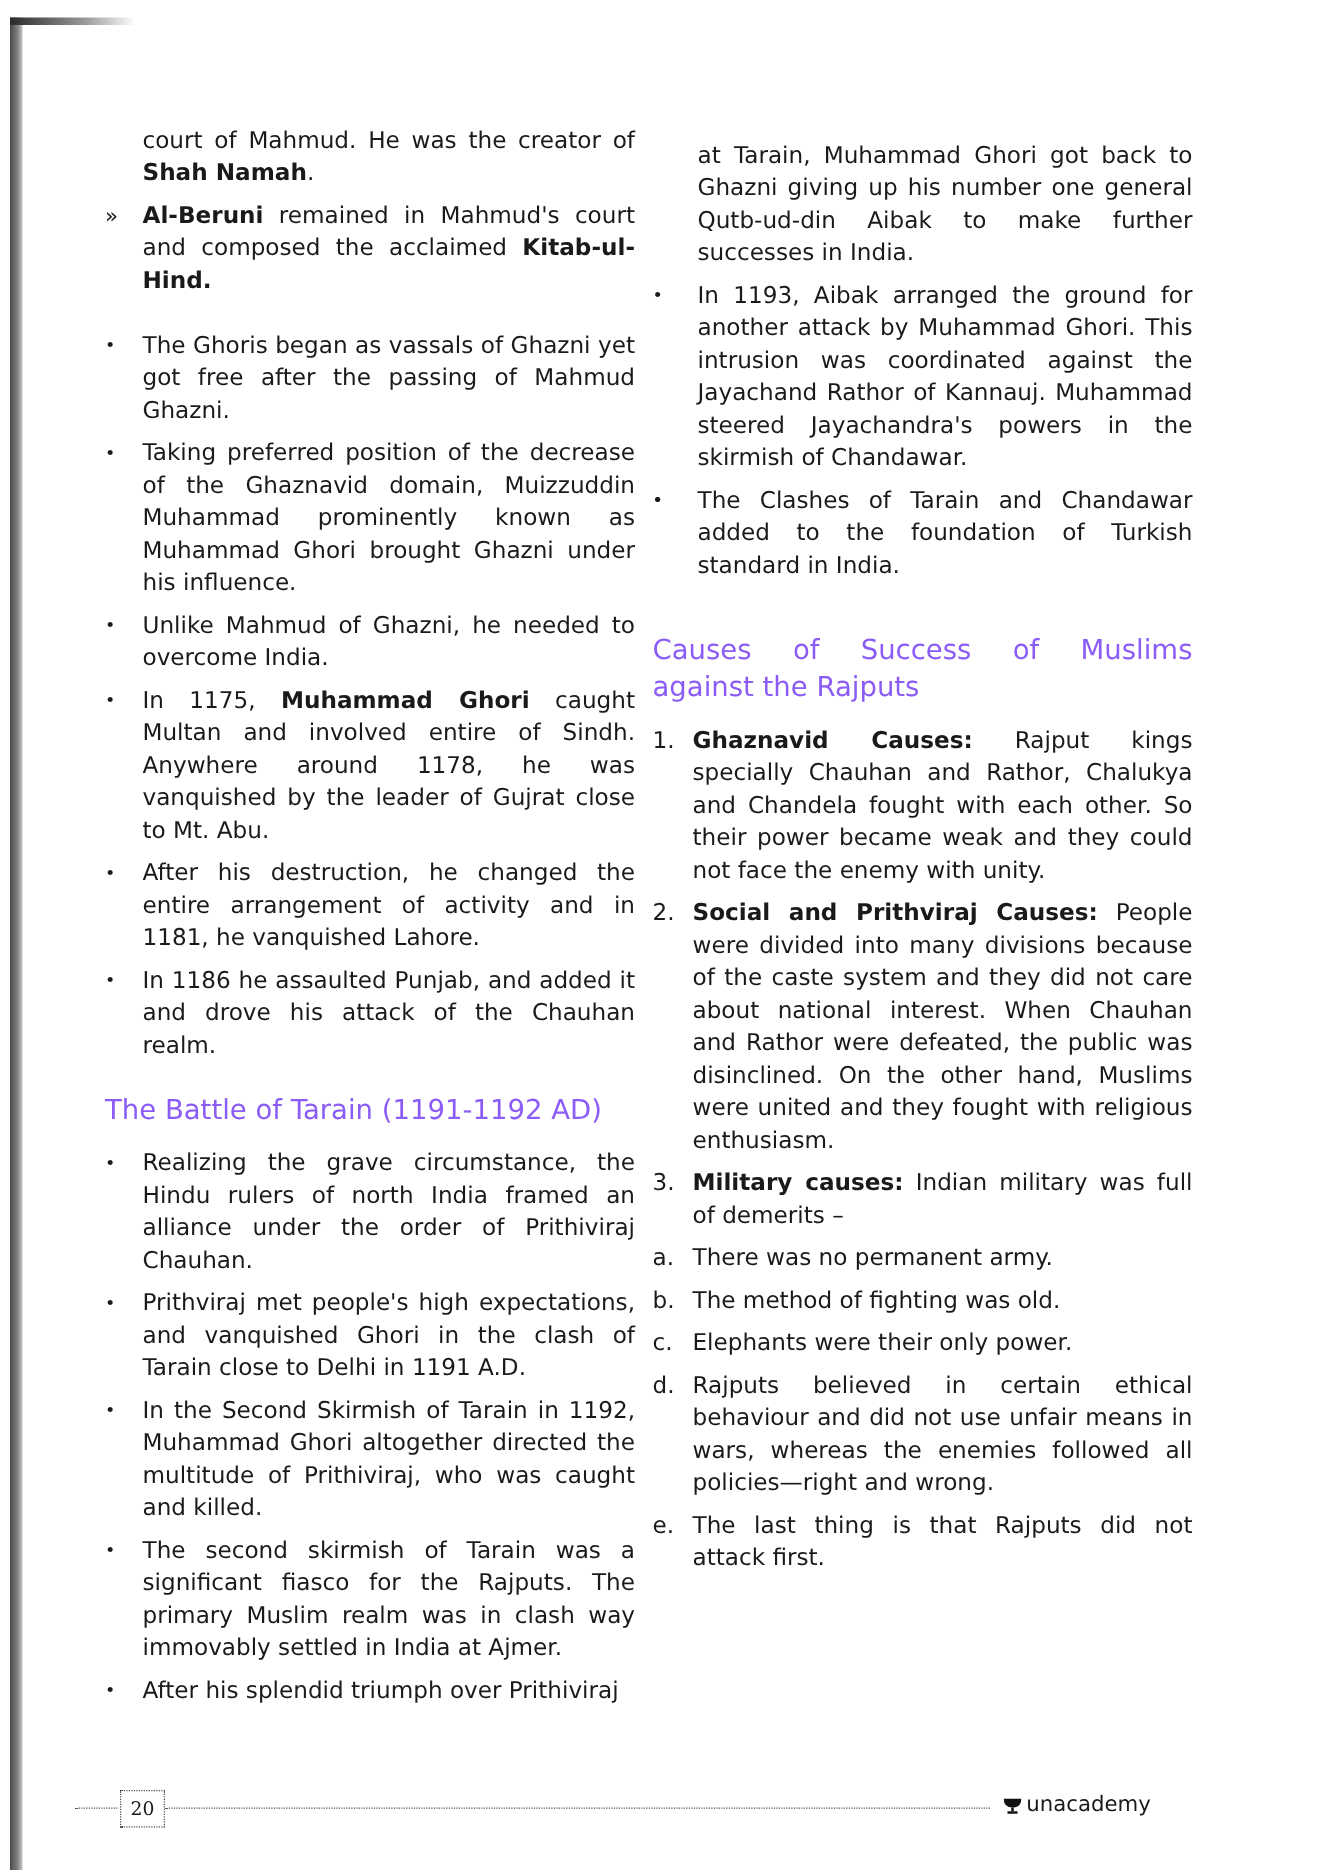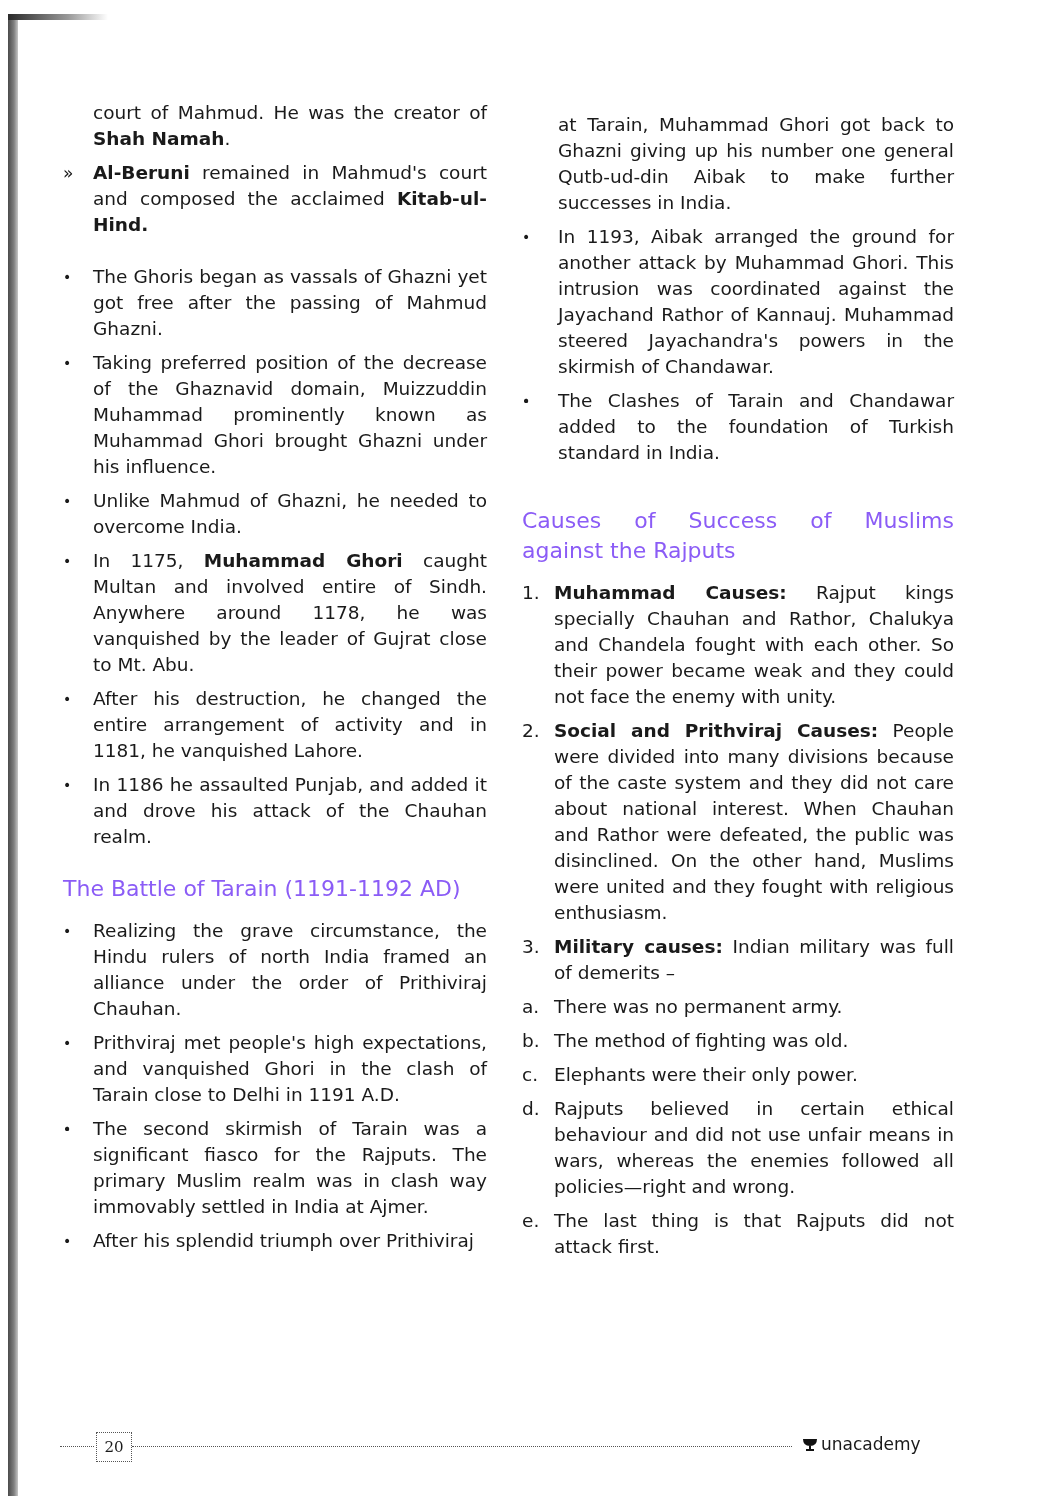--- a/index.html
+++ b/index.html
@@ -10,21 +10,21 @@
   .scan-edge-left {
     position: absolute; left: 8px; top: 14px; width: 10px; height: 1482px;
     background: linear-gradient(to right, #2a2a2a, #6a6a6a 60%, #bdbdbd);
     opacity: 0.85;
   }
   .scan-edge-top {
     position: absolute; left: 8px; top: 14px; width: 100px; height: 6px;
     background: linear-gradient(to right, #2a2a2a, #999 60%, rgba(255,255,255,0));
   }
   .column { position: absolute; top: 100px; font-size: 18.5px; line-height: 26px; }
-  .col-left { left: 63px; width: 424px; }
+  .col-left { left: 84px; width: 424px; }
   .col-right { left: 522px; width: 432px; margin-top: 12px; }
   .para { margin: 0 0 8px 0; text-align: justify; }
   .item { position: relative; padding-left: 30px; margin: 0 0 8px 0; text-align: justify; }
   .item .marker { position: absolute; left: 0; top: 0; width: 24px; font-size: 14px; }
   .item.num { padding-left: 32px; }
   .item.num .marker { font-size: 18.5px; }
   .gap { height: 18px; }
   .heading {
     font-size: 22px; line-height: 30px; font-weight: normal; margin: 16px 0 14px 0;
     color: #8b5cf6;
@@ -95,20 +95,21 @@
   <div class="item">
     <span class="marker">•</span>
     <span>Realizing the grave circumstance, the Hindu rulers of north India framed an alliance under the order of Prithiviraj Chauhan.</span>
   </div>
   <div class="item">
     <span class="marker">•</span>
     <span>Prithviraj met people's high expectations, and vanquished Ghori in the clash of Tarain close to Delhi in 1191 A.D.</span>
   </div>
   <div class="item">
     <span class="marker">•</span>
+    <span>In the Second Skirmish of Tarain in 1192, Muhammad Ghori altogether directed the multitude of Prithiviraj, who was caught and killed.</span>
   </div>
   <div class="item">
     <span class="marker">•</span>
     <span>The second skirmish of Tarain was a significant fiasco for the Rajputs. The primary Muslim realm was in clash way immovably settled in India at Ajmer.</span>
   </div>
   <div class="item">
     <span class="marker">•</span>
     <span>After his splendid triumph over Prithiviraj</span>
   </div>
 </div>
@@ -128,21 +129,21 @@
     <span>The Clashes of Tarain and Chandawar added to the foundation of Turkish standard in India.</span>
   </div>
 
   <h2 class="heading" style="margin-top:40px">
     <span class="line1">Causes of Success of Muslims</span>
     <span>against the Rajputs</span>
   </h2>
 
   <div class="item num">
     <span class="marker">1.</span>
-    <b>Muhammad Causes:</b><span> Rajput kings specially Chauhan and Rathor, Chalukya and Chandela fought with each other. So their power became weak and they could not face the enemy with unity.</span>
+    <b>Ghaznavid Causes:</b><span> Rajput kings specially Chauhan and Rathor, Chalukya and Chandela fought with each other. So their power became weak and they could not face the enemy with unity.</span>
   </div>
   <div class="item num">
     <span class="marker">2.</span>
     <b>Social and Prithviraj Causes:</b><span> People were divided into many divisions because of the caste system and they did not care about national interest. When Chauhan and Rathor were defeated, the public was disinclined. On the other hand, Muslims were united and they fought with religious enthusiasm.</span>
   </div>
   <div class="item num">
     <span class="marker">3.</span>
     <b>Military causes:</b><span> Indian military was full of demerits –</span>
   </div>
 

